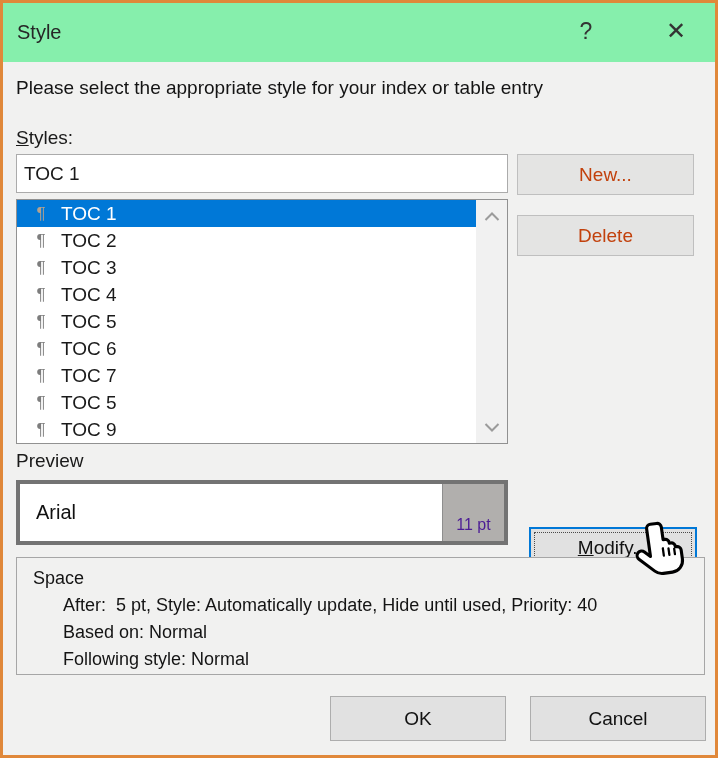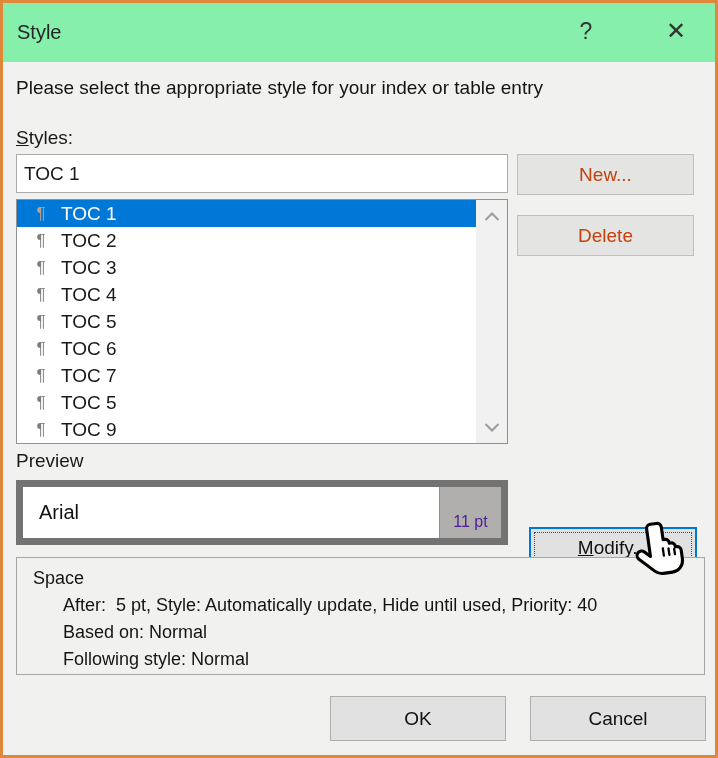--- a/index.html
+++ b/index.html
@@ -86,21 +86,21 @@
   .btn.disabled{ background:#e4e4e3; border-color:#bfbfbf; color:#c2410c;text-align:center; }
   .new-btn{ left:514px; top:151px; width:177px; height:41px; }
   .delete-btn{ left:514px; top:212px; width:177px; height:41px; }
 
   
   .preview-label{
     position:absolute; left:13px; top:447px; font-size:19px;
   }
   .preview-box{
     position:absolute; left:13px; top:477px; width:492px; height:65px;
-    border:7px solid #737373; background:#fff; display:flex;
+    border:4px solid #737373; background:#fff; display:flex;
   }
   .preview-sample{
     flex:1; display:flex; align-items:center;
     border-right:1px solid #8e8e8e;
     font-size:20px; color:#111; padding-left:16px;
   }
   .preview-size{
     width:61px; background:#b1afad; flex:none;
     display:flex; align-items:flex-end; justify-content:center;
     font-size:16px; color:#4c1d95; padding-bottom:7px;text-align:center;

